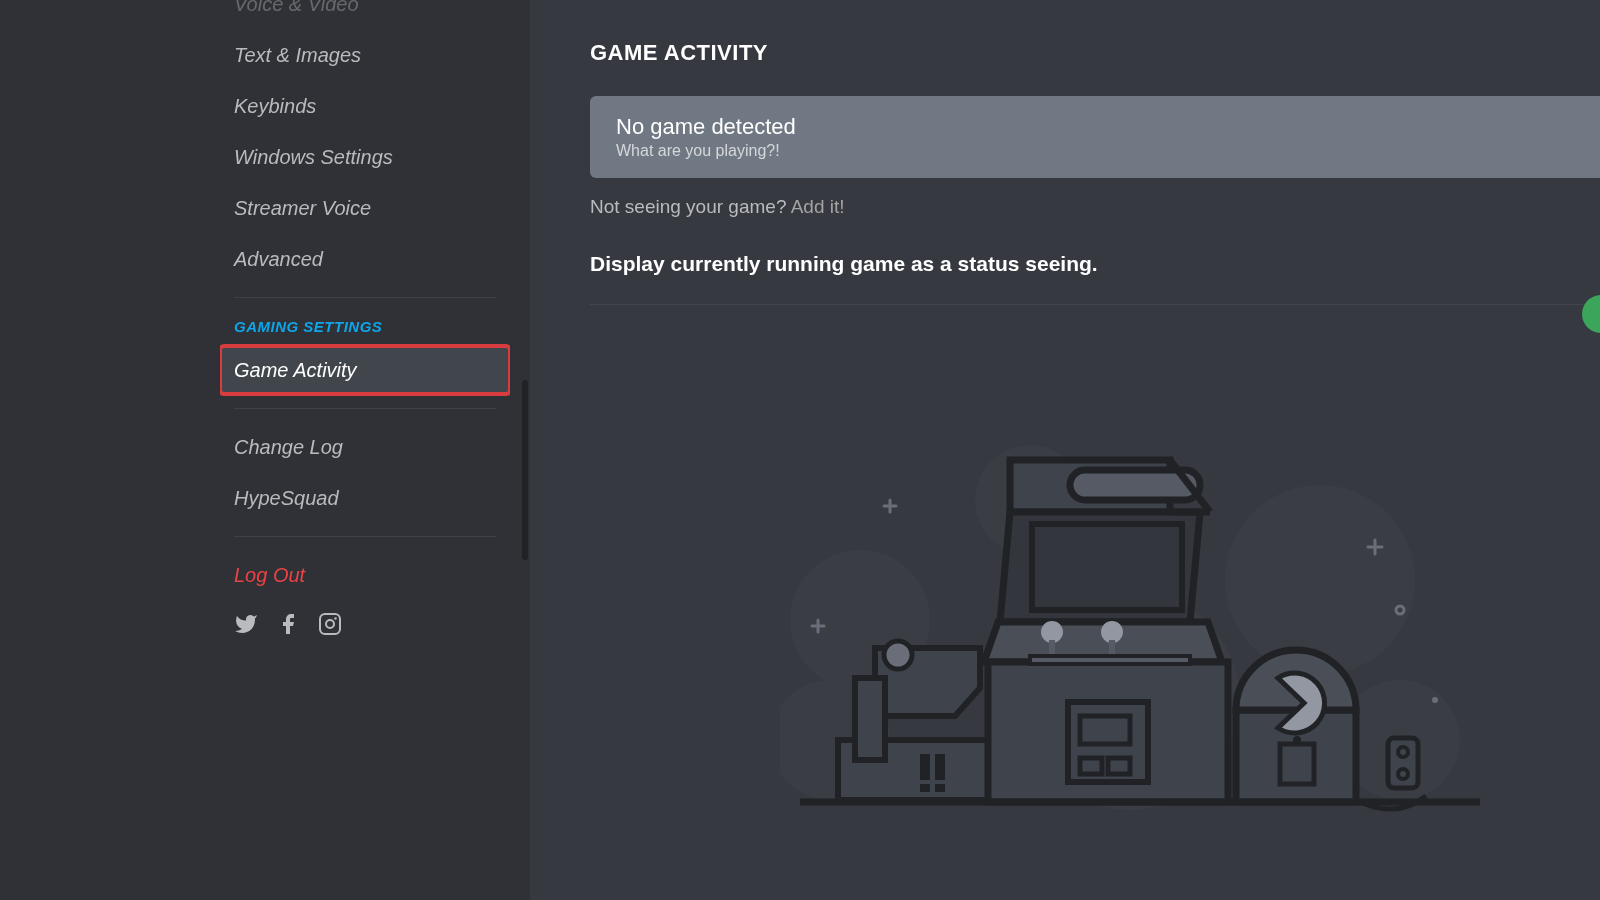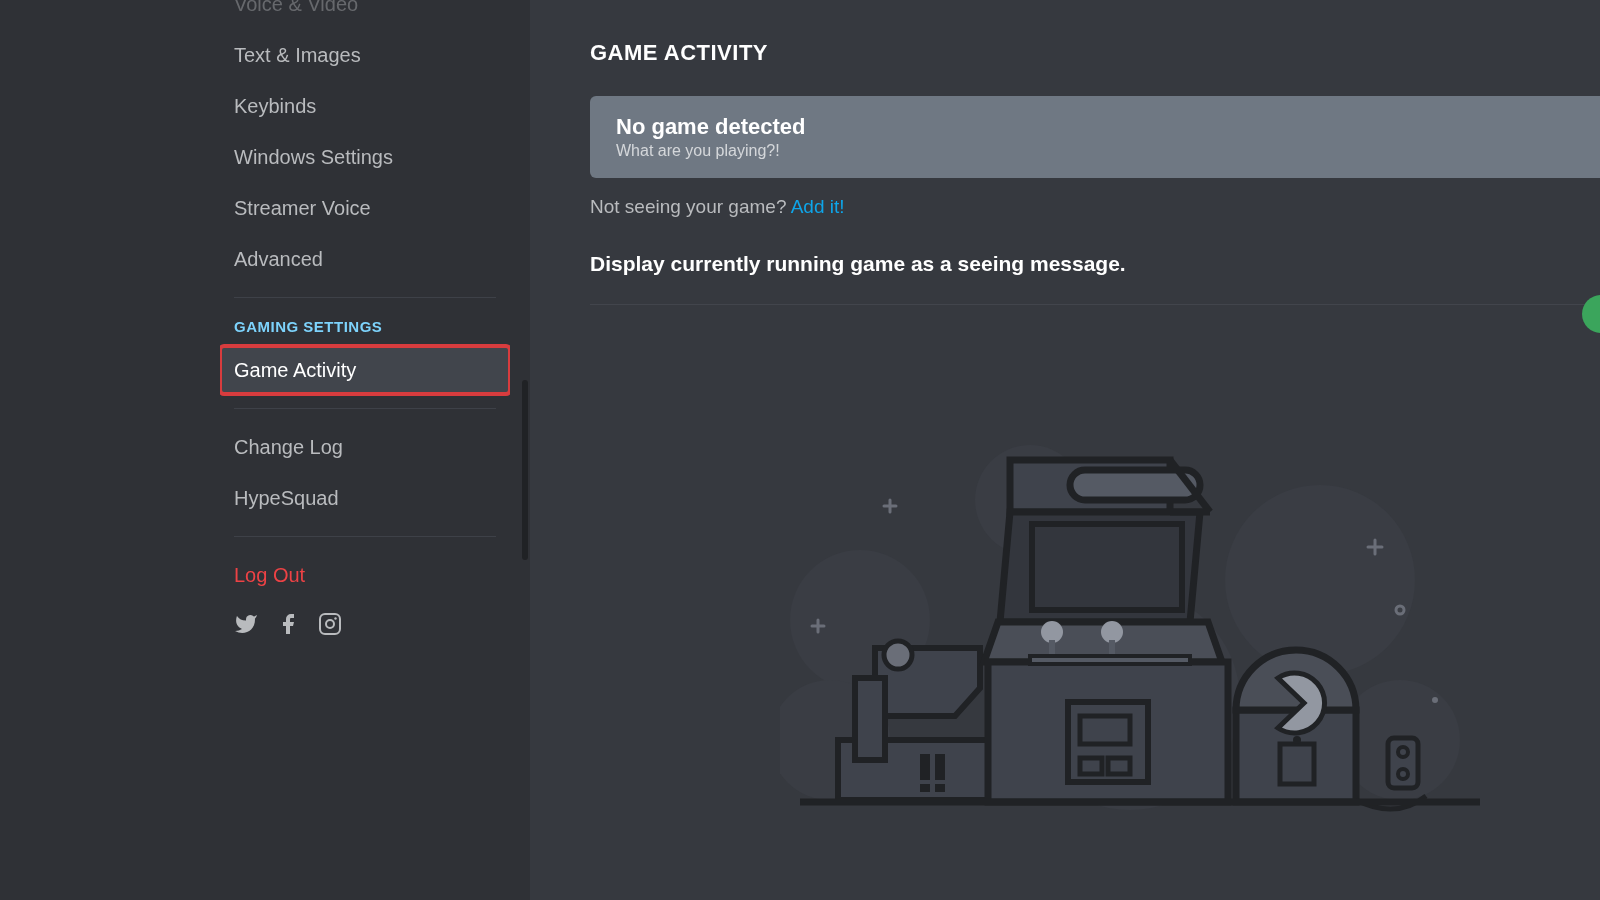--- a/index.html
+++ b/index.html
@@ -1,45 +1,45 @@
 <!DOCTYPE html>
 <html><head>
   <meta charset="utf-8">
   <style>
     * { box-sizing: border-box; margin: 0; padding: 0; }
     html, body { width: 1600px; height: 900px; overflow: hidden; font-family: "Whitney", "Helvetica Neue", Helvetica, Arial, sans-serif; background: #202225; }
     .page { display: flex; height: 100%; background: #36393f; }
 
-    .sidebar { width: 530px; background: #2f3136; height: 100%; padding: 0 0 0 220px; position: relative; overflow: hidden; }
+    .sidebar { width: 530px; background: #2f3136; height: 100%; padding: 0 0 0 220px; position: relative; overflow: hidden; font-style: italic; }
     .sidebar-inner { width: 290px; padding-top: 0; }
     .sidebar-scroll { height: 900px; overflow: hidden; }
 
     .side-item { padding: 10px 14px; font-size: 20px; color: #b9bbbe; cursor: pointer; border-radius: 4px; margin: 3px 0; line-height: 1.4; }
     .side-item.active { color: #ffffff; background: rgba(79,84,92,0.6); }
     .side-item.highlight-box { outline: 4px solid #d83c3e; outline-offset: -2px; }
-    .section-header { padding: 26px 14px 8px 14px; font-size: 15px; font-weight: 700; letter-spacing: 0.5px; color: #7dd3fc; text-transform: uppercase; }
+    .section-header { padding: 26px 14px 8px 14px; font-size: 15px; font-weight: 700; letter-spacing: 0.5px; color: #0ea5e9; text-transform: uppercase; }
     .divider { height: 1px; background: rgba(79,84,92,0.48); margin: 14px 14px; }
     .side-item.logout { color: #ed4245; }
 
     .social-row { display: flex; gap: 18px; padding: 10px 14px 4px 14px; align-items: center; }
     .social-icon { width: 24px; height: 24px; fill: #b9bbbe; cursor: pointer; }
 
     .version-text { padding: 10px 14px; font-size: 15px; color: #72767d; white-space: nowrap; }
 
     .sidebar-scrollbar { position: absolute; left: 522px; top: 380px; width: 6px; height: 180px; background: #202225; border-radius: 3px; }
 
     .content { flex: 1; background: #36393f; padding: 40px 0 0 60px; position: relative; }
     .content-title { font-size: 22px; font-weight: 700; color: #ffffff; letter-spacing: 0.5px; margin-bottom: 30px; }
 
     .notice-card { background: #6f7883; border-radius: 6px 0 0 6px; padding: 18px 26px; margin-bottom: 18px; width: 100%; }
-    .notice-heading { font-size: 22px; font-weight: 700; color: #ffffff; margin-bottom: 2px; }
+    .notice-heading { font-size: 22px; font-weight: 400; color: #ffffff; margin-bottom: 2px; }
     .notice-sub { font-size: 16px; color: rgba(255,255,255,0.7); }
 
     .not-seeing { font-size: 19px; color: #b9bbbe; margin-bottom: 34px; }
-    .add-link { color: #0ea5e9; cursor: pointer; text-align: center; }
+    .add-link { color: #a3a3a3; cursor: pointer; text-align: center; }
 
     .display-label { font-size: 21px; font-weight: 600; color: #ffffff; margin-bottom: 10px; }
     .thin-divider { height: 1px; background: rgba(79,84,92,0.48); margin: 28px 0 0 0; width: 100%; }
 
     .toggle-blob { position: absolute; right: -12px; top: 295px; width: 30px; height: 38px; background: #3ba55c; border-radius: 20px 0 0 20px; }
 
     
     .arcade { position: absolute; left: 250px; top: 440px; width: 720px; height: 400px; }
     .arcade svg { width: 100%; height: 100%; }
     .dark-left-bar { position: absolute; left: 0; top: 0; width: 210px; height: 900px; background: #2f3136; }
@@ -102,21 +102,21 @@
 
     <div class="notice-card">
       <div class="notice-heading">No game detected</div>
       <div class="notice-sub">What are you playing?!</div>
     </div>
 
     <div class="not-seeing">
       <span>Not seeing your game? </span><span class="add-link">Add it!</span>
     </div>
 
-    <div class="display-label">Display currently running game as a seeing message.</div>
+    <div class="display-label">Display currently running game as a status seeing.</div>
     <div class="thin-divider"></div>
 
     <div class="toggle-blob"></div>
 
     <div class="arcade">
       <svg viewBox="0 0 720 400">
 
         <circle cx="80" cy="180" r="70" fill="#3a3d44"></circle>
         <circle cx="50" cy="300" r="60" fill="#3a3d44"></circle>
         <circle cx="250" cy="60" r="55" fill="#3a3d44"></circle>

